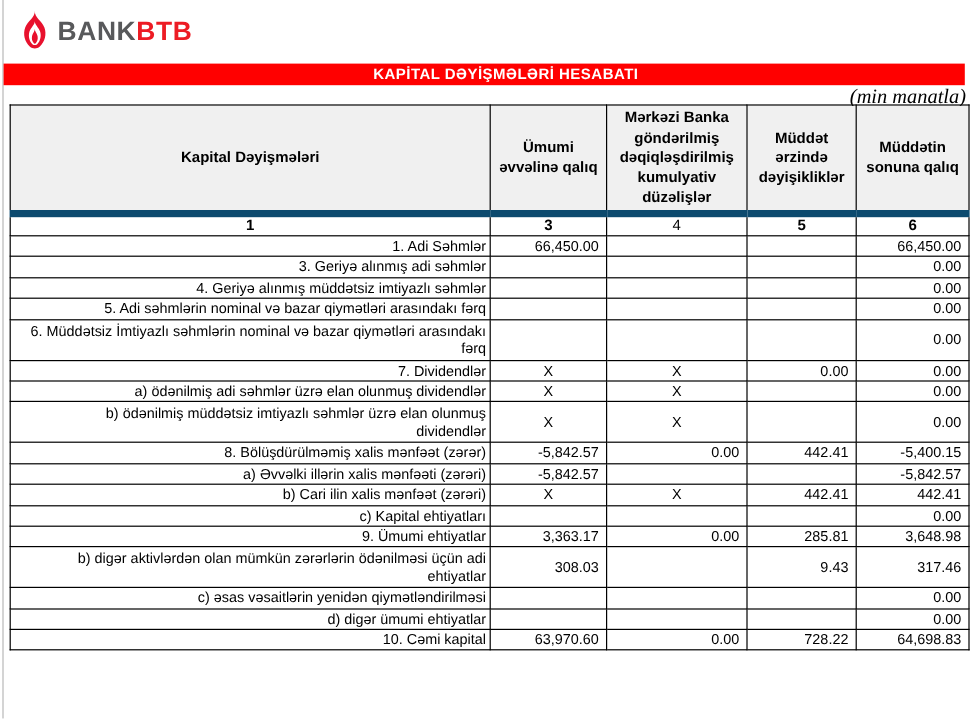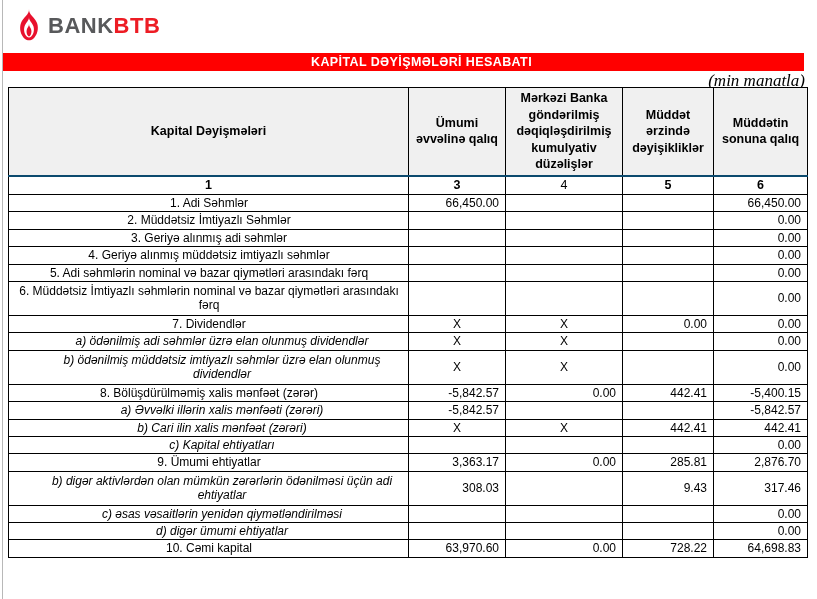--- a/index.html
+++ b/index.html
@@ -73,42 +73,42 @@
   }
   thead tr.head-row th {
     background: #f0f0f0;
     height: 88px;
     font-size: 12.5px;
     font-weight: bold;
     text-align: center;
     vertical-align: middle;
     line-height: 1.32;
     padding: 2px 3px;
-    border-bottom: 2px solid #0c4a6e;
+    border-bottom: 6px solid #0c4a6e;
   }
   thead tr.num-row th {
     background: #ffffff;
     height: 19px;
     font-size: 12.5px;
     font-weight: bold;
     text-align: center;
     vertical-align: middle;
     padding: 0;
   }
   thead tr.num-row th.reg { font-weight: normal; }
   tbody td {
     height: 17px;
     font-size: 12px;
     vertical-align: middle;
     padding: 1px 3px;
     line-height: 1.2;
   }
   tbody tr.tall td { height: 34px; }
-  tbody td.label  { text-align: center; padding-left: 4px; }
-  tbody td.indent { padding-left: 30px; font-style: italic; }
+  tbody td.label  { text-align: right; padding-left: 4px; }
+  tbody td.indent { padding-left: 30px; }
   tbody td.num    { text-align: right; padding-right: 6px; }
   tbody td.xmark  { text-align: center; }
 </style>
 </head>
 <body>
 
 <div class="page">
   <div class="page-edge"></div>
 
   <div class="logo">
@@ -154,27 +154,20 @@
     </thead>
     <tbody>
         <tr>
           <td class="label">1. Adi Səhmlər</td>
           <td class="num">66,450.00</td>
           <td class="num"></td>
           <td class="num"></td>
           <td class="num">66,450.00</td>
         </tr>
         <tr>
-          <td class="label">2. Müddətsiz İmtiyazlı Səhmlər</td>
-          <td class="num"></td>
-          <td class="num"></td>
-          <td class="num"></td>
-          <td class="num">0.00</td>
-        </tr>
-        <tr>
           <td class="label">3. Geriyə alınmış adi səhmlər</td>
           <td class="num"></td>
           <td class="num"></td>
           <td class="num"></td>
           <td class="num">0.00</td>
         </tr>
         <tr>
           <td class="label">4. Geriyə alınmış müddətsiz imtiyazlı səhmlər</td>
           <td class="num"></td>
           <td class="num"></td>
@@ -242,21 +235,21 @@
           <td class="num"></td>
           <td class="num"></td>
           <td class="num"></td>
           <td class="num">0.00</td>
         </tr>
         <tr>
           <td class="label">9. Ümumi ehtiyatlar</td>
           <td class="num">3,363.17</td>
           <td class="num">0.00</td>
           <td class="num">285.81</td>
-          <td class="num">2,876.70</td>
+          <td class="num">3,648.98</td>
         </tr>
         <tr class="tall">
           <td class="label indent">b) digər aktivlərdən olan mümkün zərərlərin ödənilməsi üçün adi ehtiyatlar</td>
           <td class="num">308.03</td>
           <td class="num"></td>
           <td class="num">9.43</td>
           <td class="num">317.46</td>
         </tr>
         <tr>
           <td class="label indent">c) əsas vəsaitlərin yenidən qiymətləndirilməsi</td>

